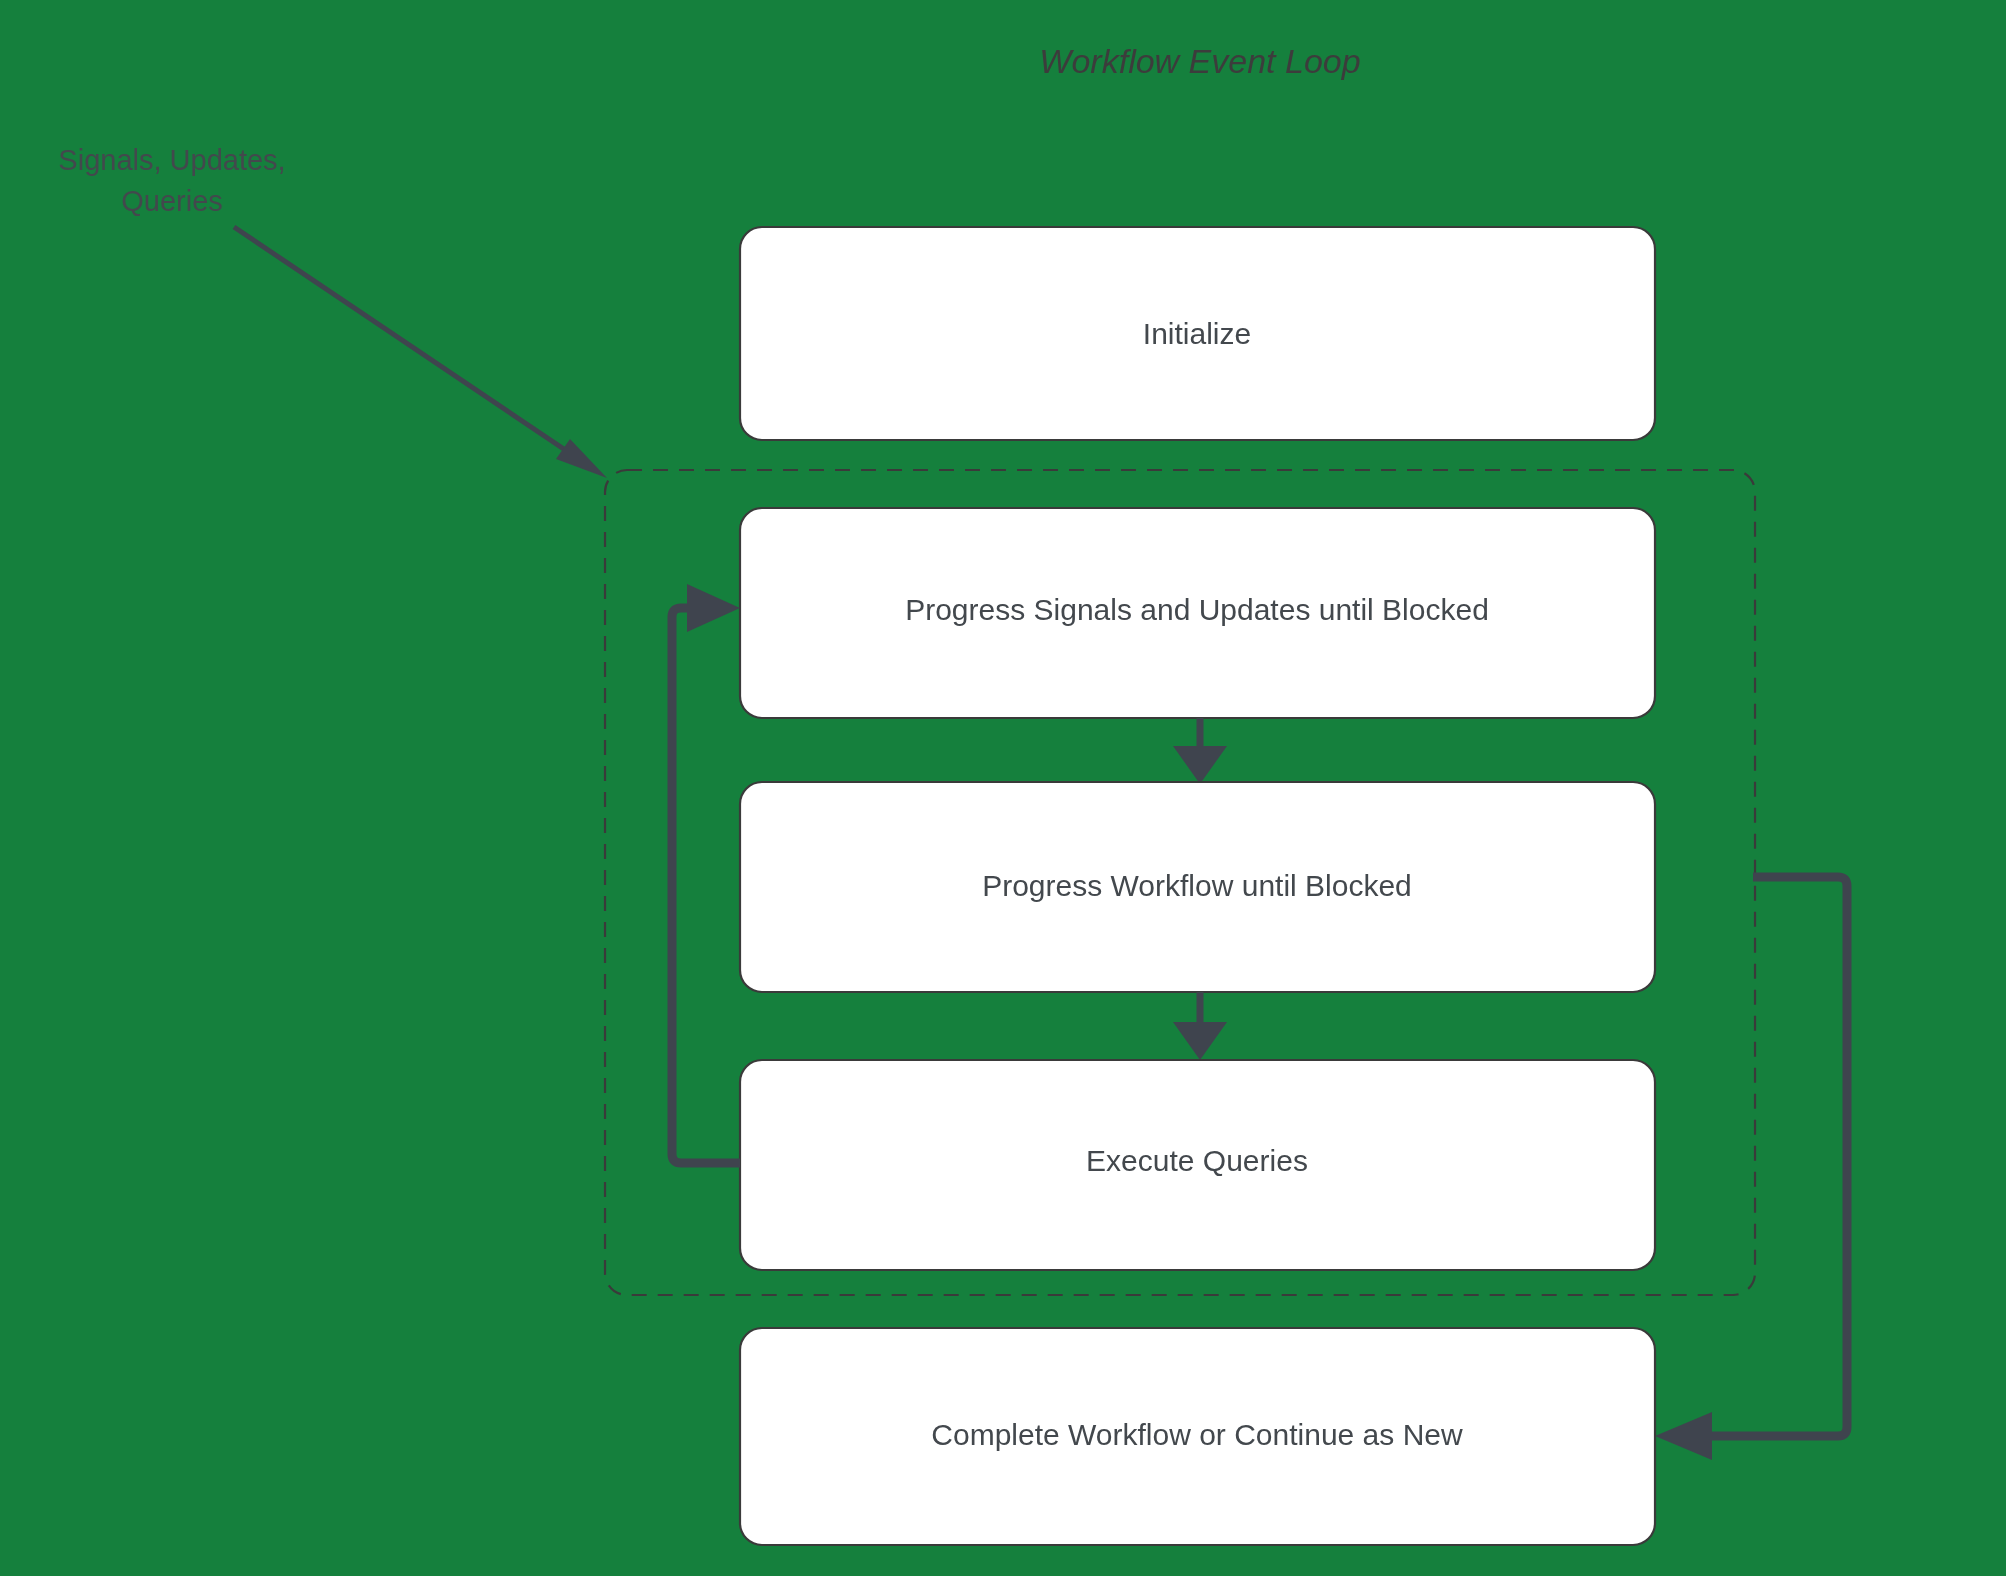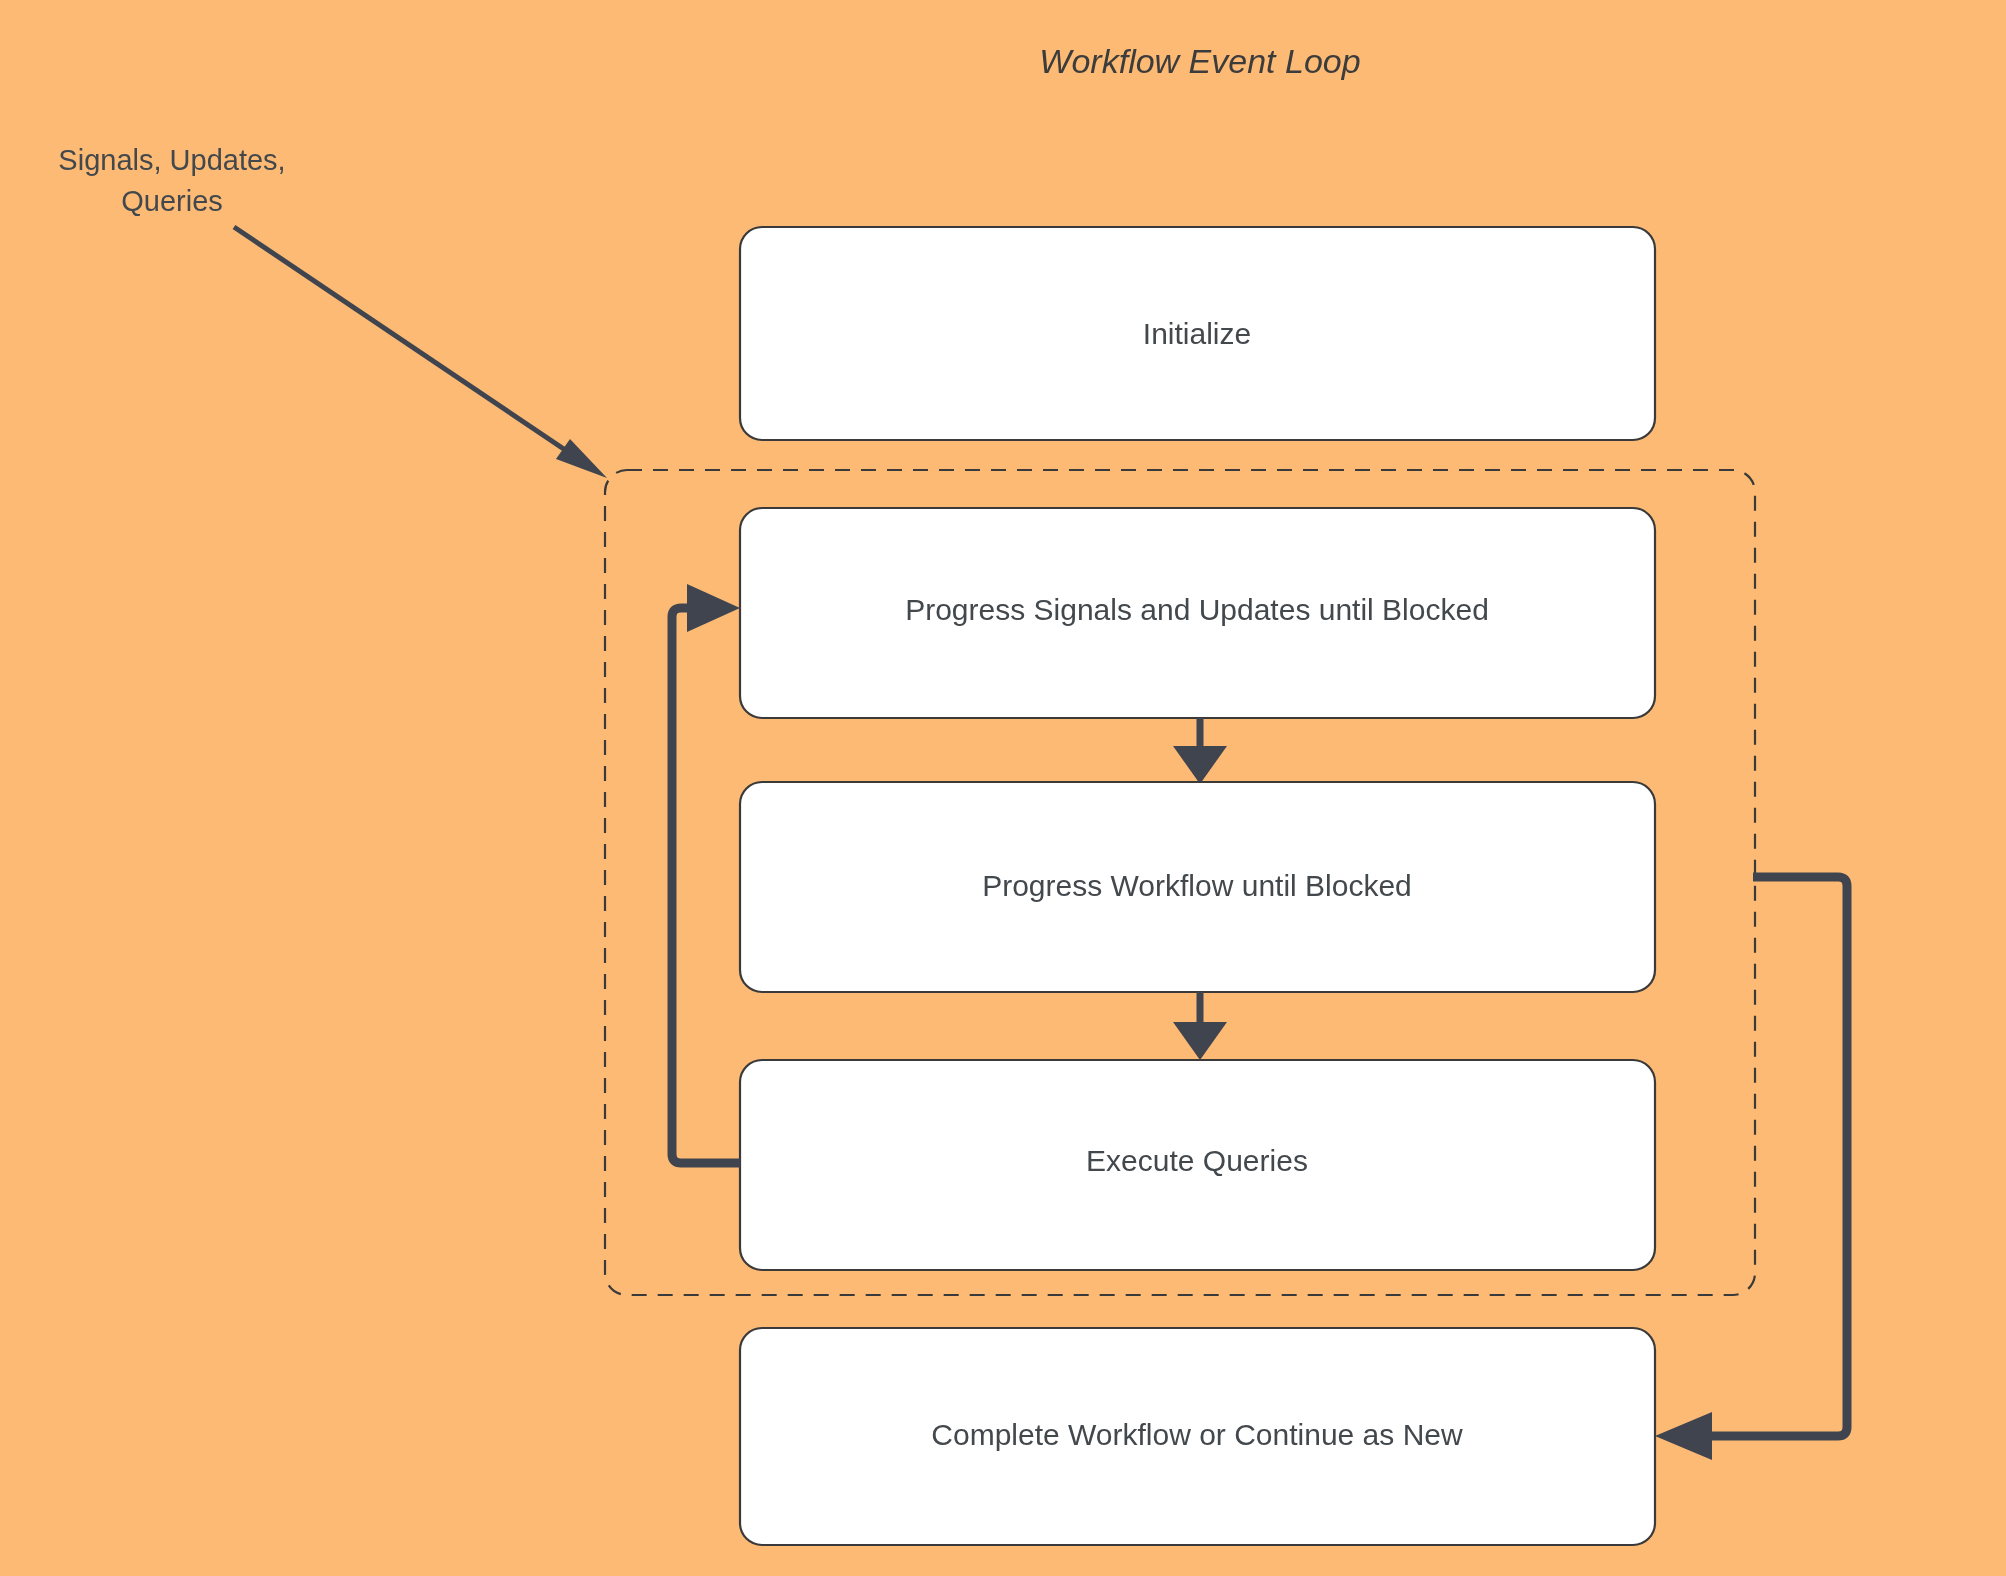--- a/index.html
+++ b/index.html
@@ -10,21 +10,21 @@
   body {
     width: 2006px;
     height: 1576px;
     overflow: hidden;
     font-family: "Liberation Sans", sans-serif;
   }
   #diagram-root {
     position: relative;
     width: 2006px;
     height: 1576px;
-    background: #fdba74;
+    background: #15803d;
   }
   svg.diagram {
     position: absolute;
     top: 0;
     left: 0;
     width: 2006px;
     height: 1576px;
     display: block;
   }
   .box-rect {

